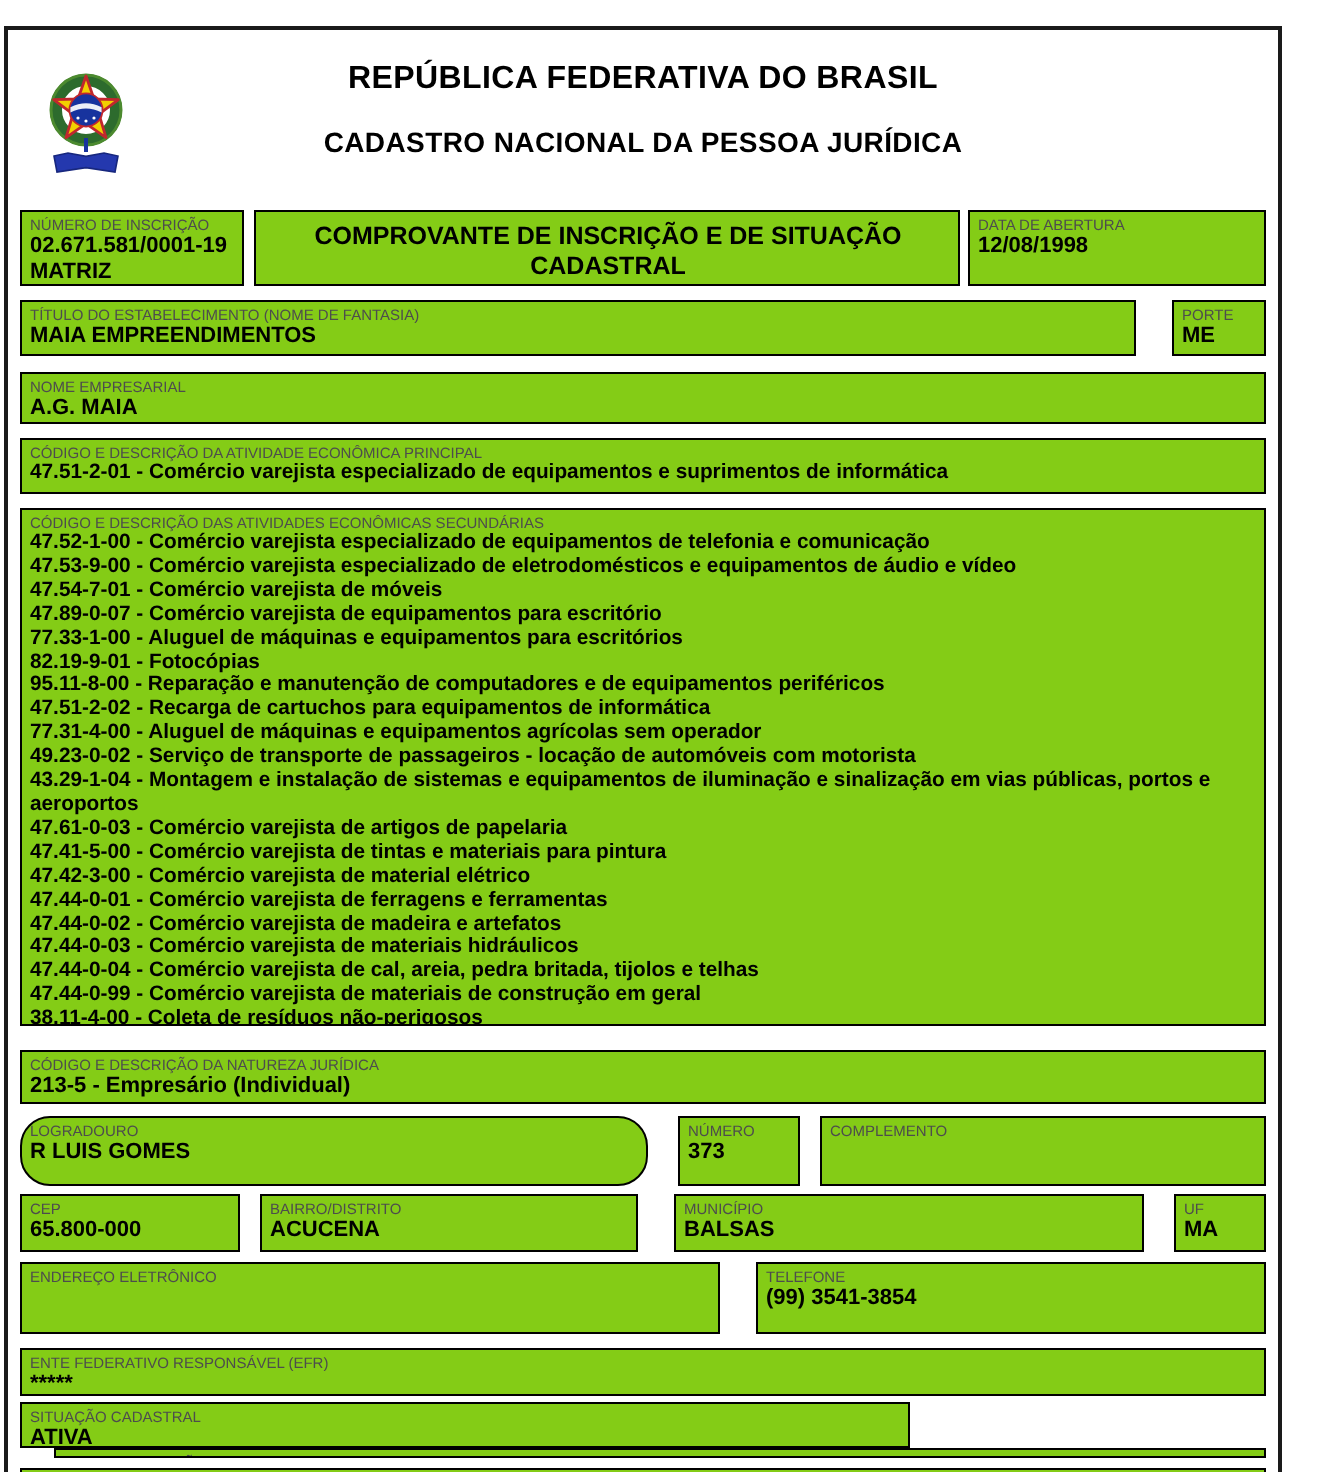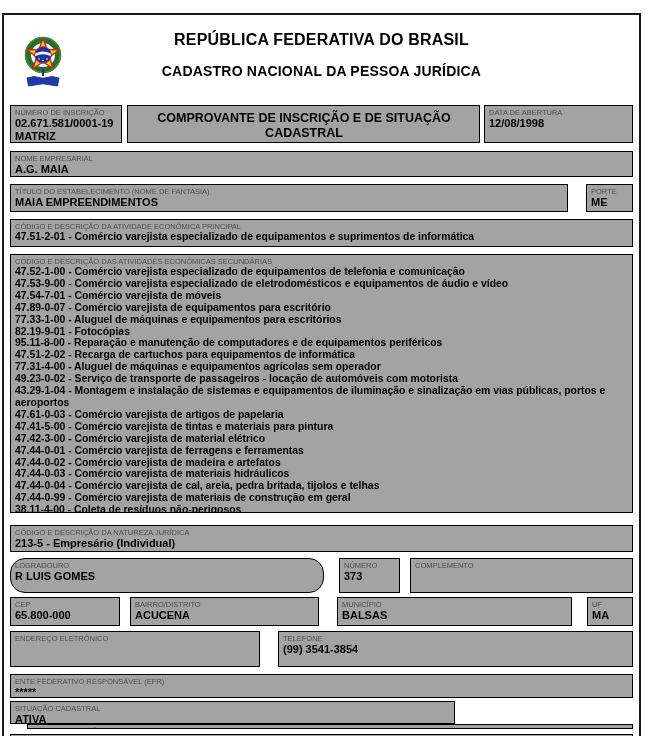--- a/index.html
+++ b/index.html
@@ -18,21 +18,21 @@
   .title1{
     text-align:center;font-weight:bold;font-size:16px;color:#000;
     margin-top:8px;letter-spacing:0.2px;
   }
   .title2{
     text-align:center;font-weight:bold;font-size:14px;color:#000;
     margin-top:14px;letter-spacing:0.2px;
   }
   .row{display:flex;align-items:stretch;}
   .box{
-    border:1px solid #000;box-sizing:border-box;background:#a3a3a3;
+    border:1px solid #000;box-sizing:border-box;background:#84cc16;
     padding:2px 3px 1px 4px;overflow:hidden;
   }
   .lbl{
     font-size:7.5px;color:#4d4d4d;line-height:9px;white-space:nowrap;
   }
   .val{
     font-size:11px;font-weight:bold;color:#000;line-height:12.5px;
   }
   .act-line{font-size:10.4px;font-weight:bold;color:#000;line-height:11.9px;}
   .cert-title{
@@ -58,21 +58,21 @@
   .r-logradouro{height:35px;margin-top:6px;}
   .r-logradouro .b-logradouro{width:314px;border-radius:15px;}
   .r-logradouro .b-num{width:61px;margin-left:15px;}
   .r-logradouro .b-compl{flex:1;margin-left:10px;}
   .r-cep{height:29px;margin-top:4px;}
   .r-cep .b-cep{width:110px;}
   .r-cep .b-bairro{width:189px;margin-left:10px;}
   .r-cep .b-municipio{width:235px;margin-left:18px;}
   .r-cep .b-uf{flex:1;margin-left:15px;}
   .r-endereco{height:36px;margin-top:5px;}
-  .r-endereco .b-email{width:250px;}
+  .r-endereco .b-email{width:350px;}
   .r-endereco .b-telefone{flex:1;margin-left:18px;}
   .r-efr{height:24px;margin-top:7px;justify-content:center;}
   .r-efr .box{flex:1;}
   .r-situacao{height:28px;margin-top:3px;flex-direction:column;}
   .r-situacao .b-situacao{width:445px;}
   .r-situacao .b-datasit{flex:1;margin-left:17px;}
   .r-motivo{height:30px;margin-top:5px;}
   .r-motivo .box{flex:1;}
 </style>
 </head>
@@ -105,35 +105,35 @@
     </div>
     <div class="box b-cert">
       <div class="cert-title">COMPROVANTE DE INSCRIÇÃO E DE SITUAÇÃO CADASTRAL</div>
     </div>
     <div class="box b-abertura">
       <div class="lbl">DATA DE ABERTURA</div>
       <div class="val">12/08/1998</div>
     </div>
   </div>
 
-  <div class="row r-nome">
-    <div class="box">
-      <div class="lbl">NOME EMPRESARIAL</div>
-      <div class="val">A.G. MAIA</div>
-    </div>
-  </div>
-
   <div class="row r-titulo">
     <div class="box b-titulo">
       <div class="lbl">TÍTULO DO ESTABELECIMENTO (NOME DE FANTASIA)</div>
       <div class="val">MAIA EMPREENDIMENTOS</div>
     </div>
     <div class="box b-porte">
       <div class="lbl">PORTE</div>
       <div class="val">ME</div>
+    </div>
+  </div>
+
+  <div class="row r-nome">
+    <div class="box">
+      <div class="lbl">NOME EMPRESARIAL</div>
+      <div class="val">A.G. MAIA</div>
     </div>
   </div>
 
   <div class="row r-principal">
     <div class="box">
       <div class="lbl">CÓDIGO E DESCRIÇÃO DA ATIVIDADE ECONÔMICA PRINCIPAL</div>
       <div class="val act-line">47.51-2-01 - Comércio varejista especializado de equipamentos e suprimentos de informática</div>
     </div>
   </div>
 

